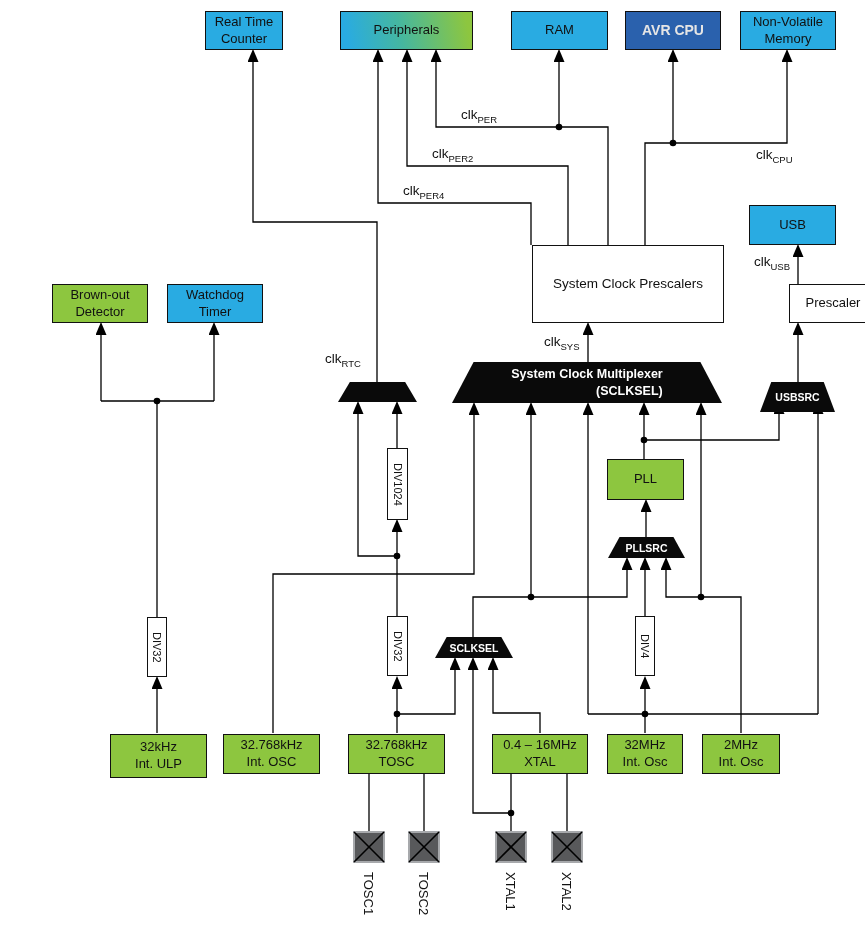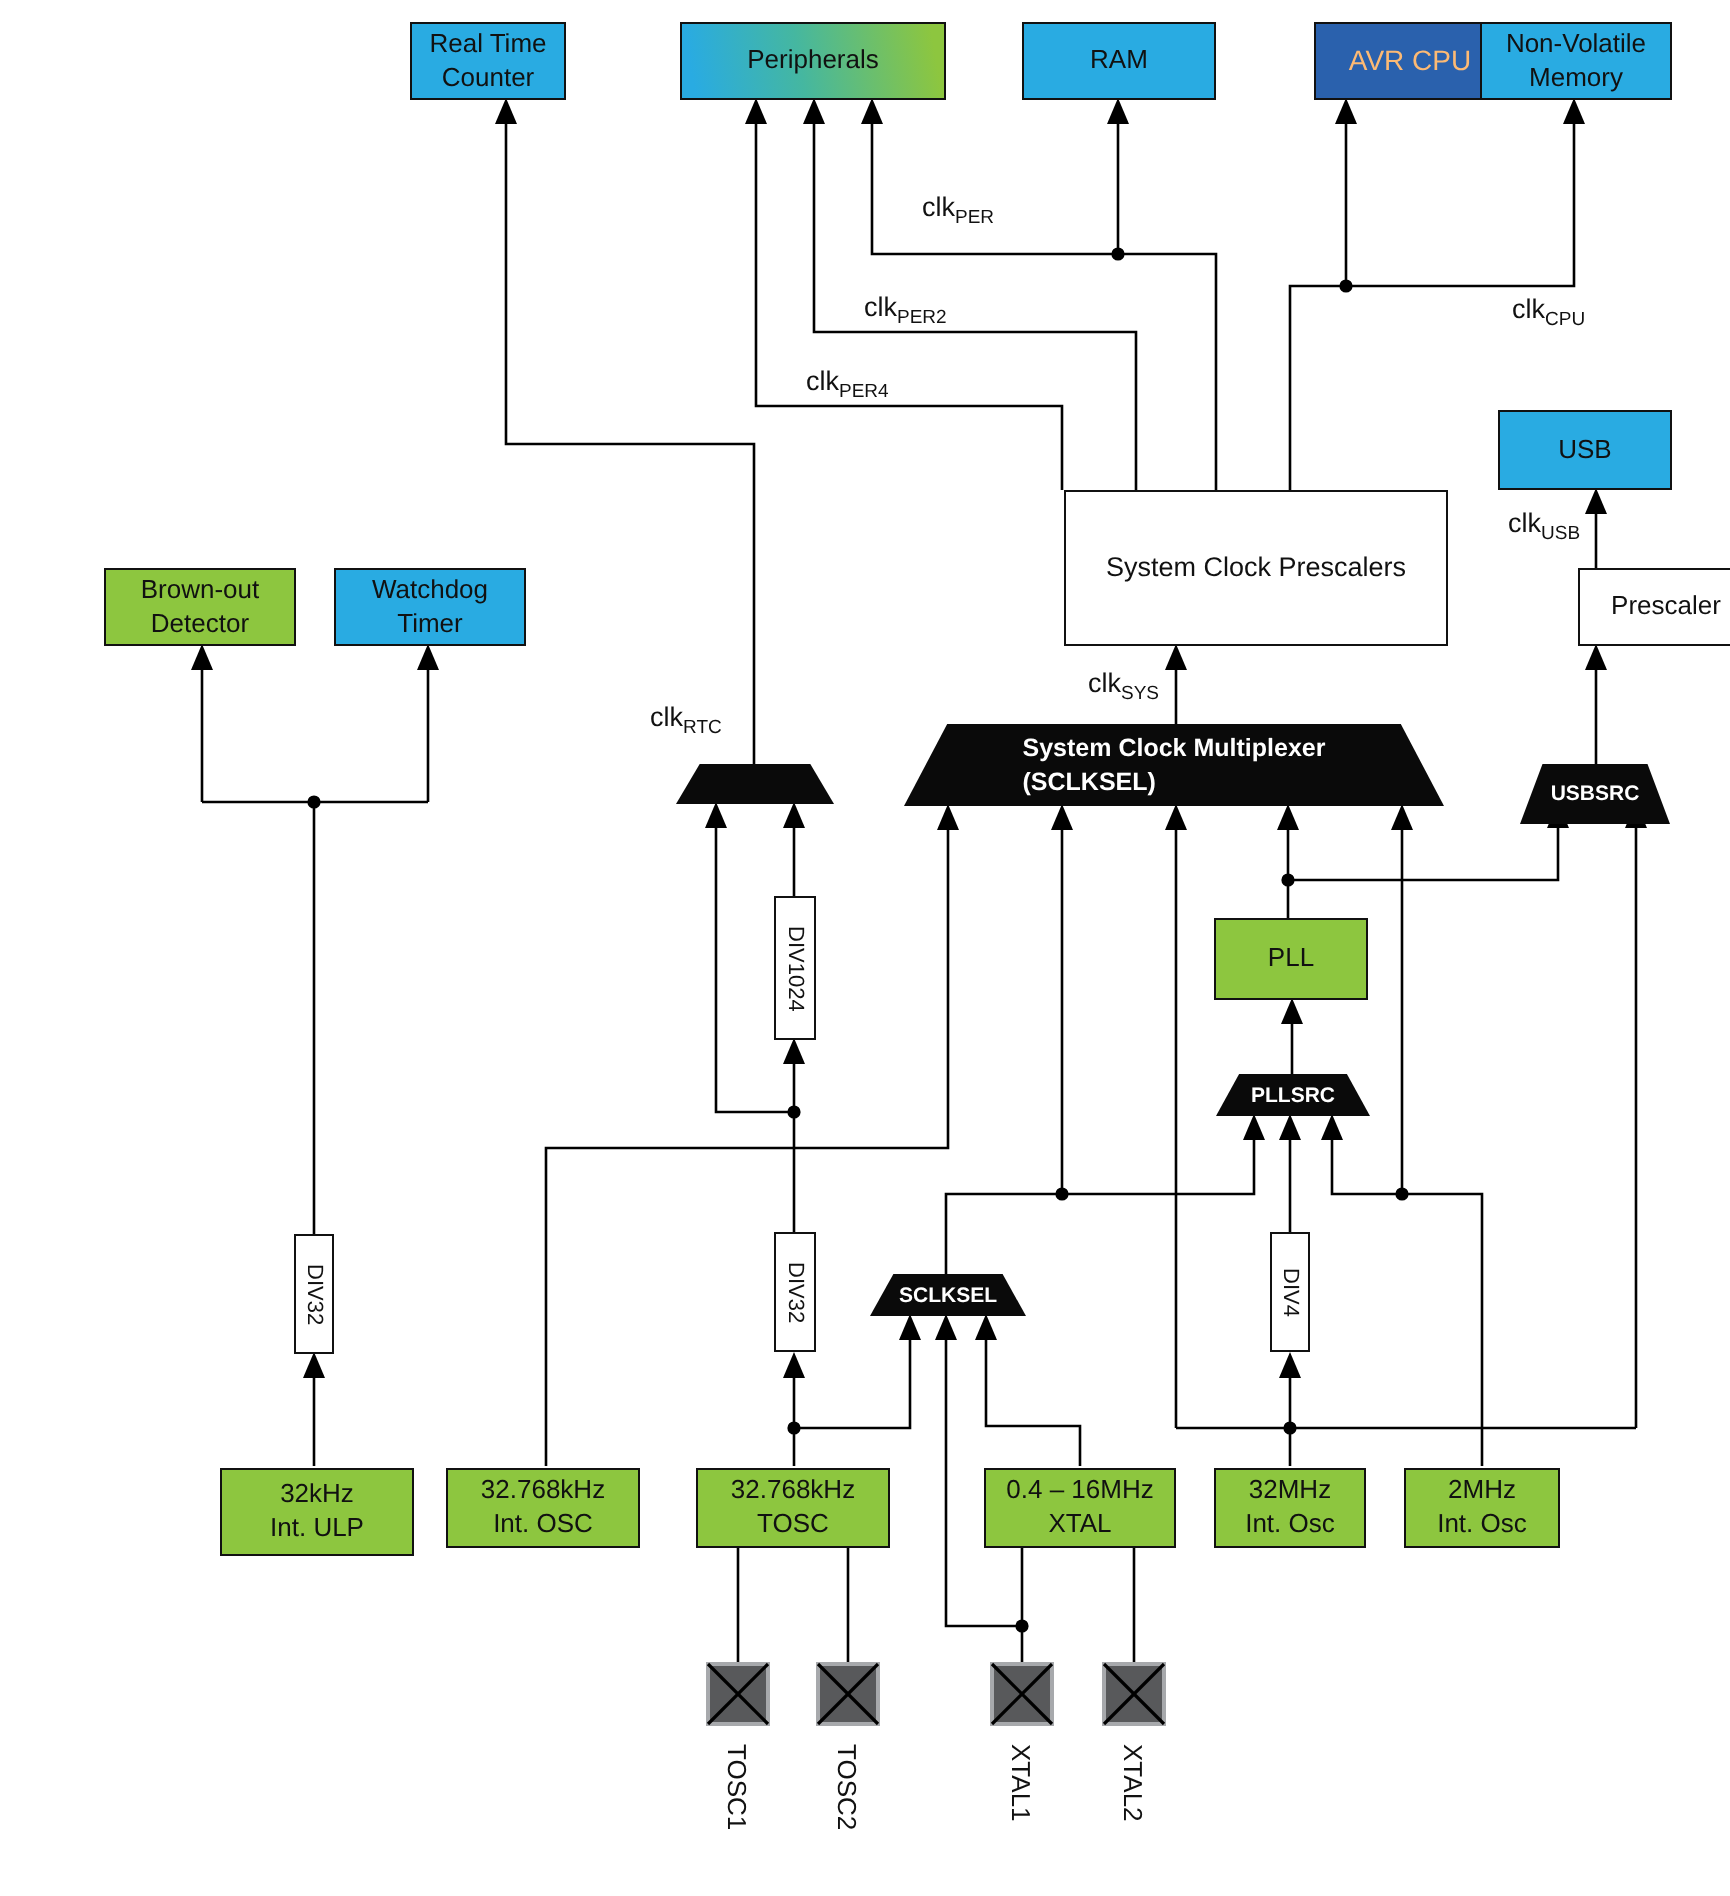--- a/index.html
+++ b/index.html
@@ -10,26 +10,26 @@
   #wires-svg { position:absolute; left:0; top:0; width:865px; height:948px; }
 
   .block {
     position:absolute; box-sizing:border-box; border:1.5px solid #111;
     display:flex; align-items:center; justify-content:center; text-align:center;
     white-space:pre-line; font-size:13px; line-height:1.3; color:#111;
   }
   .cyan  { background:#29abe2; }
   .green { background:#8dc63f; }
   .white { background:#ffffff;margin-left:40px; }
-  .blue  { background:#2a61ad; color:#fdba74; font-weight:normal; font-size:14px;margin-left:32px; }
+  .blue  { background:#2a61ad; color:#e5e5e5; font-weight:bold; font-size:14px; }
   .grad  { background:linear-gradient(80deg, #29abe2 5%, #45b7a0 45%, #8dc63f 95%); }
 
   .mux {
     position:absolute; background:#0a0a0a; color:#ffffff; font-weight:bold;
-    display:flex; align-items:center; justify-content:center; text-align:left;
+    display:flex; align-items:center; justify-content:center; text-align:right;
     white-space:pre-line; clip-path:polygon(8% 0, 92% 0, 100% 100%, 0 100%);
   }
   .mux.small { clip-path:polygon(15% 0, 85% 0, 100% 100%, 0 100%); font-size:10.5px; }
   .mux.big { font-size:12.5px; line-height:1.3; }
 
   .divbox {
     position:absolute; box-sizing:border-box; background:#ffffff; border:1.4px solid #111;
     display:flex; align-items:center; justify-content:center;
     writing-mode:vertical-rl; font-size:11px; color:#111;
   }
@@ -170,21 +170,21 @@
   <div class="mux small" style="left:338px; top:382px; width:79px; height:20px"></div>
   <div class="mux small" style="left:435px; top:637px; width:78px; height:21px">SCLKSEL</div>
   <div class="mux small" style="left:608px; top:537px; width:77px; height:21px">PLLSRC</div>
   <div class="mux small" style="left:760px; top:382px; width:75px; height:30px">USBSRC</div>
 
   <div class="divbox" style="left:387px; top:448px; width:21px; height:72px">DIV1024</div>
   <div class="divbox" style="left:387px; top:616px; width:21px; height:60px">DIV32</div>
   <div class="divbox" style="left:147px; top:617px; width:20px; height:60px">DIV32</div>
   <div class="divbox" style="left:635px; top:616px; width:20px; height:60px">DIV4</div>
 
-  <div class="sig" style="left:461px; top:96px"><span>clk</span><sub>PER</sub></div>
+  <div class="sig" style="left:461px; top:107px"><span>clk</span><sub>PER</sub></div>
   <div class="sig" style="left:432px; top:146px"><span>clk</span><sub>PER2</sub></div>
   <div class="sig" style="left:403px; top:183px"><span>clk</span><sub>PER4</sub></div>
   <div class="sig" style="left:756px; top:147px"><span>clk</span><sub>CPU</sub></div>
   <div class="sig" style="left:754px; top:254px"><span>clk</span><sub>USB</sub></div>
   <div class="sig" style="left:544px; top:334px"><span>clk</span><sub>SYS</sub></div>
   <div class="sig" style="left:325px; top:351px"><span>clk</span><sub>RTC</sub></div>
 
   <div class="pinlabel" style="left:361px; top:872px">TOSC1</div>
   <div class="pinlabel" style="left:416px; top:872px">TOSC2</div>
   <div class="pinlabel" style="left:503px; top:872px">XTAL1</div>

